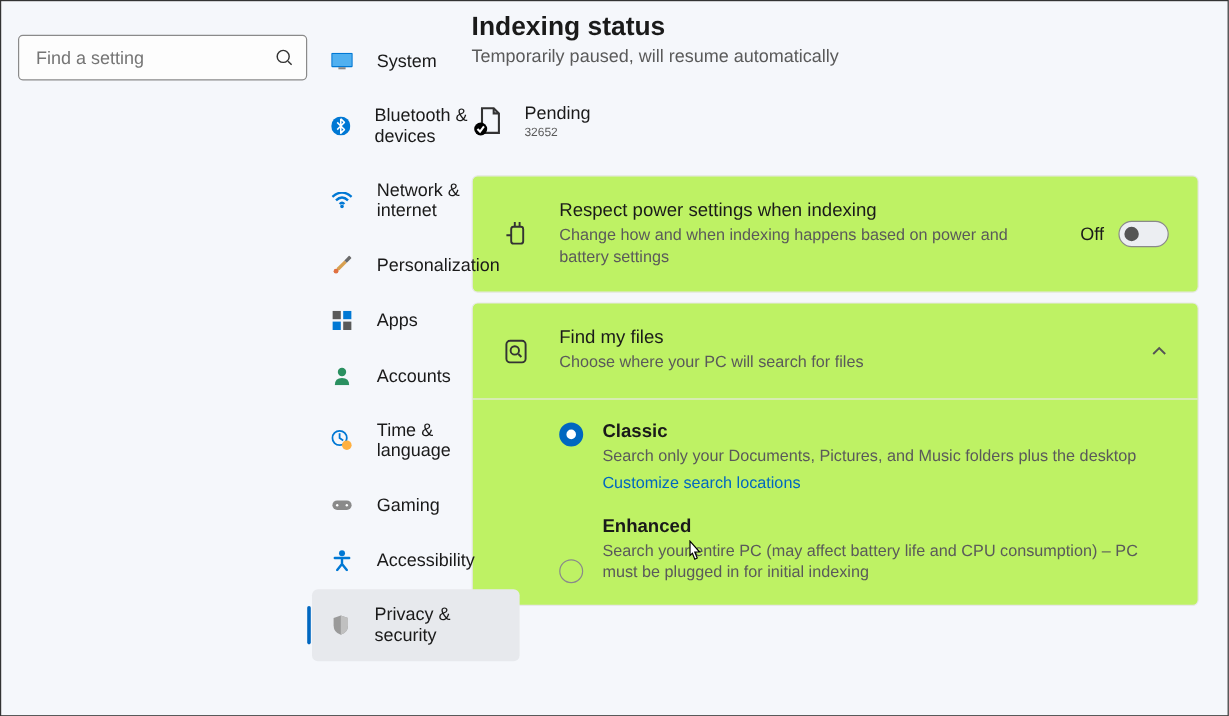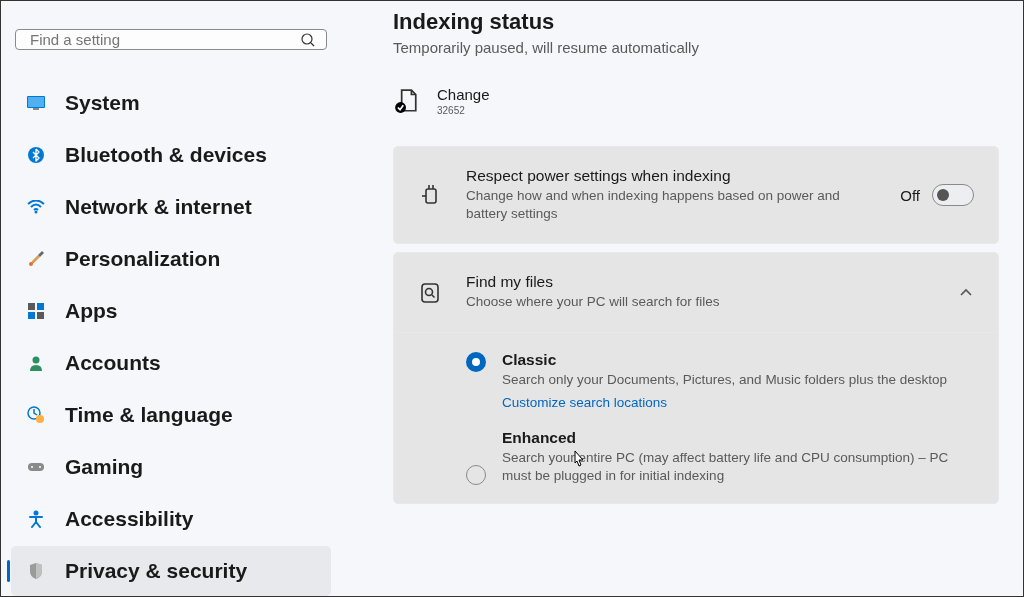--- a/index.html
+++ b/index.html
@@ -9,21 +9,20 @@
   width: 1024px;
   height: 597px;
   overflow: hidden;
   border: 1px solid #333;
   display: flex;
 }
 .sidebar {
   width: 340px;
   padding: 28px 10px 0 10px;
   display: flex;
-  flex-direction: column;
 }
 .search-box {
   margin: 0 4px 28px 4px;
   display: flex;
   align-items: center;
   background: #fdfdfd;
   border: 1px solid #8a8a8a;
   border-radius: 4px;
   padding: 0 10px 0 14px;
   height: 38px;
@@ -38,24 +37,23 @@
 }
 .search-box .sicon { width: 16px; height: 16px; color: #333; }
 .nav { display: flex; flex-direction: column; gap: 2px; }
 .nav-item {
   display: flex;
   align-items: center;
   gap: 20px;
   padding: 13px 16px;
   border-radius: 5px;
   cursor: pointer;
-  font-size: 21px;
+  font-size: 15px;
   color: #1a1a1a;
   position: relative;
-  font-weight: bold;
 }
 .nav-item.active { background: #e7e9ed; }
 .nav-item.active::before {
   content: "";
   position: absolute;
   left: -4px;
   top: 14px;
   bottom: 14px;
   width: 3px;
   border-radius: 2px;
@@ -68,21 +66,21 @@
   overflow: auto;
 }
 .page-title { font-size: 22px; font-weight: 600; color: #1a1a1a; }
 .page-sub { font-size: 15px; color: #5a5a5a; margin-top: 4px; }
 .stats { display: flex; gap: 72px; margin-top: 30px; }
 .stat { display: flex; gap: 18px; align-items: flex-start; }
 .stat .sicon2 { width: 26px; height: 26px; color: #333; margin-top: 2px; }
 .stat .label { font-size: 15px; color: #1a1a1a; }
 .stat .value { font-size: 10px; color: #5a5a5a; margin-top: 2px; }
 .card {
-  background: #e5e5e5;
+  background: #bef264;
   border: 1px solid #e8e8e8;
   border-radius: 5px;
   margin-top: 30px;
 }
 .card-row {
   display: flex;
   align-items: center;
   padding: 20px 24px;
   gap: 24px;
 }
@@ -245,21 +243,21 @@
 
   <div class="stats">
     <div class="stat">
       <svg class="sicon2" viewBox="0 0 24 24" fill="none" stroke="currentColor" stroke-width="1.6">
           <path d="M8 2 H17 L21 6 V21 H8 Z"></path>
           <path d="M17 2 V6 H21"></path>
           <circle cx="7" cy="18" r="5" fill="#000" stroke="none"></circle>
           <path d="M4.5 18 L6.5 20 L9.5 16" stroke="#fff" stroke-width="1.6"></path>
         </svg>
       <div>
-        <div class="label">Change</div>
+        <div class="label">Pending</div>
         <div class="value">32652</div>
       </div>
     </div>
   </div>
 
   <div class="card">
     <div class="card-row">
       <svg class="cicon" viewBox="0 0 24 24" fill="none" stroke="currentColor" stroke-width="1.6">
           <rect x="8" y="6" width="10" height="14" rx="2"></rect>
           <line x1="11" y1="2" x2="11" y2="6"></line>

